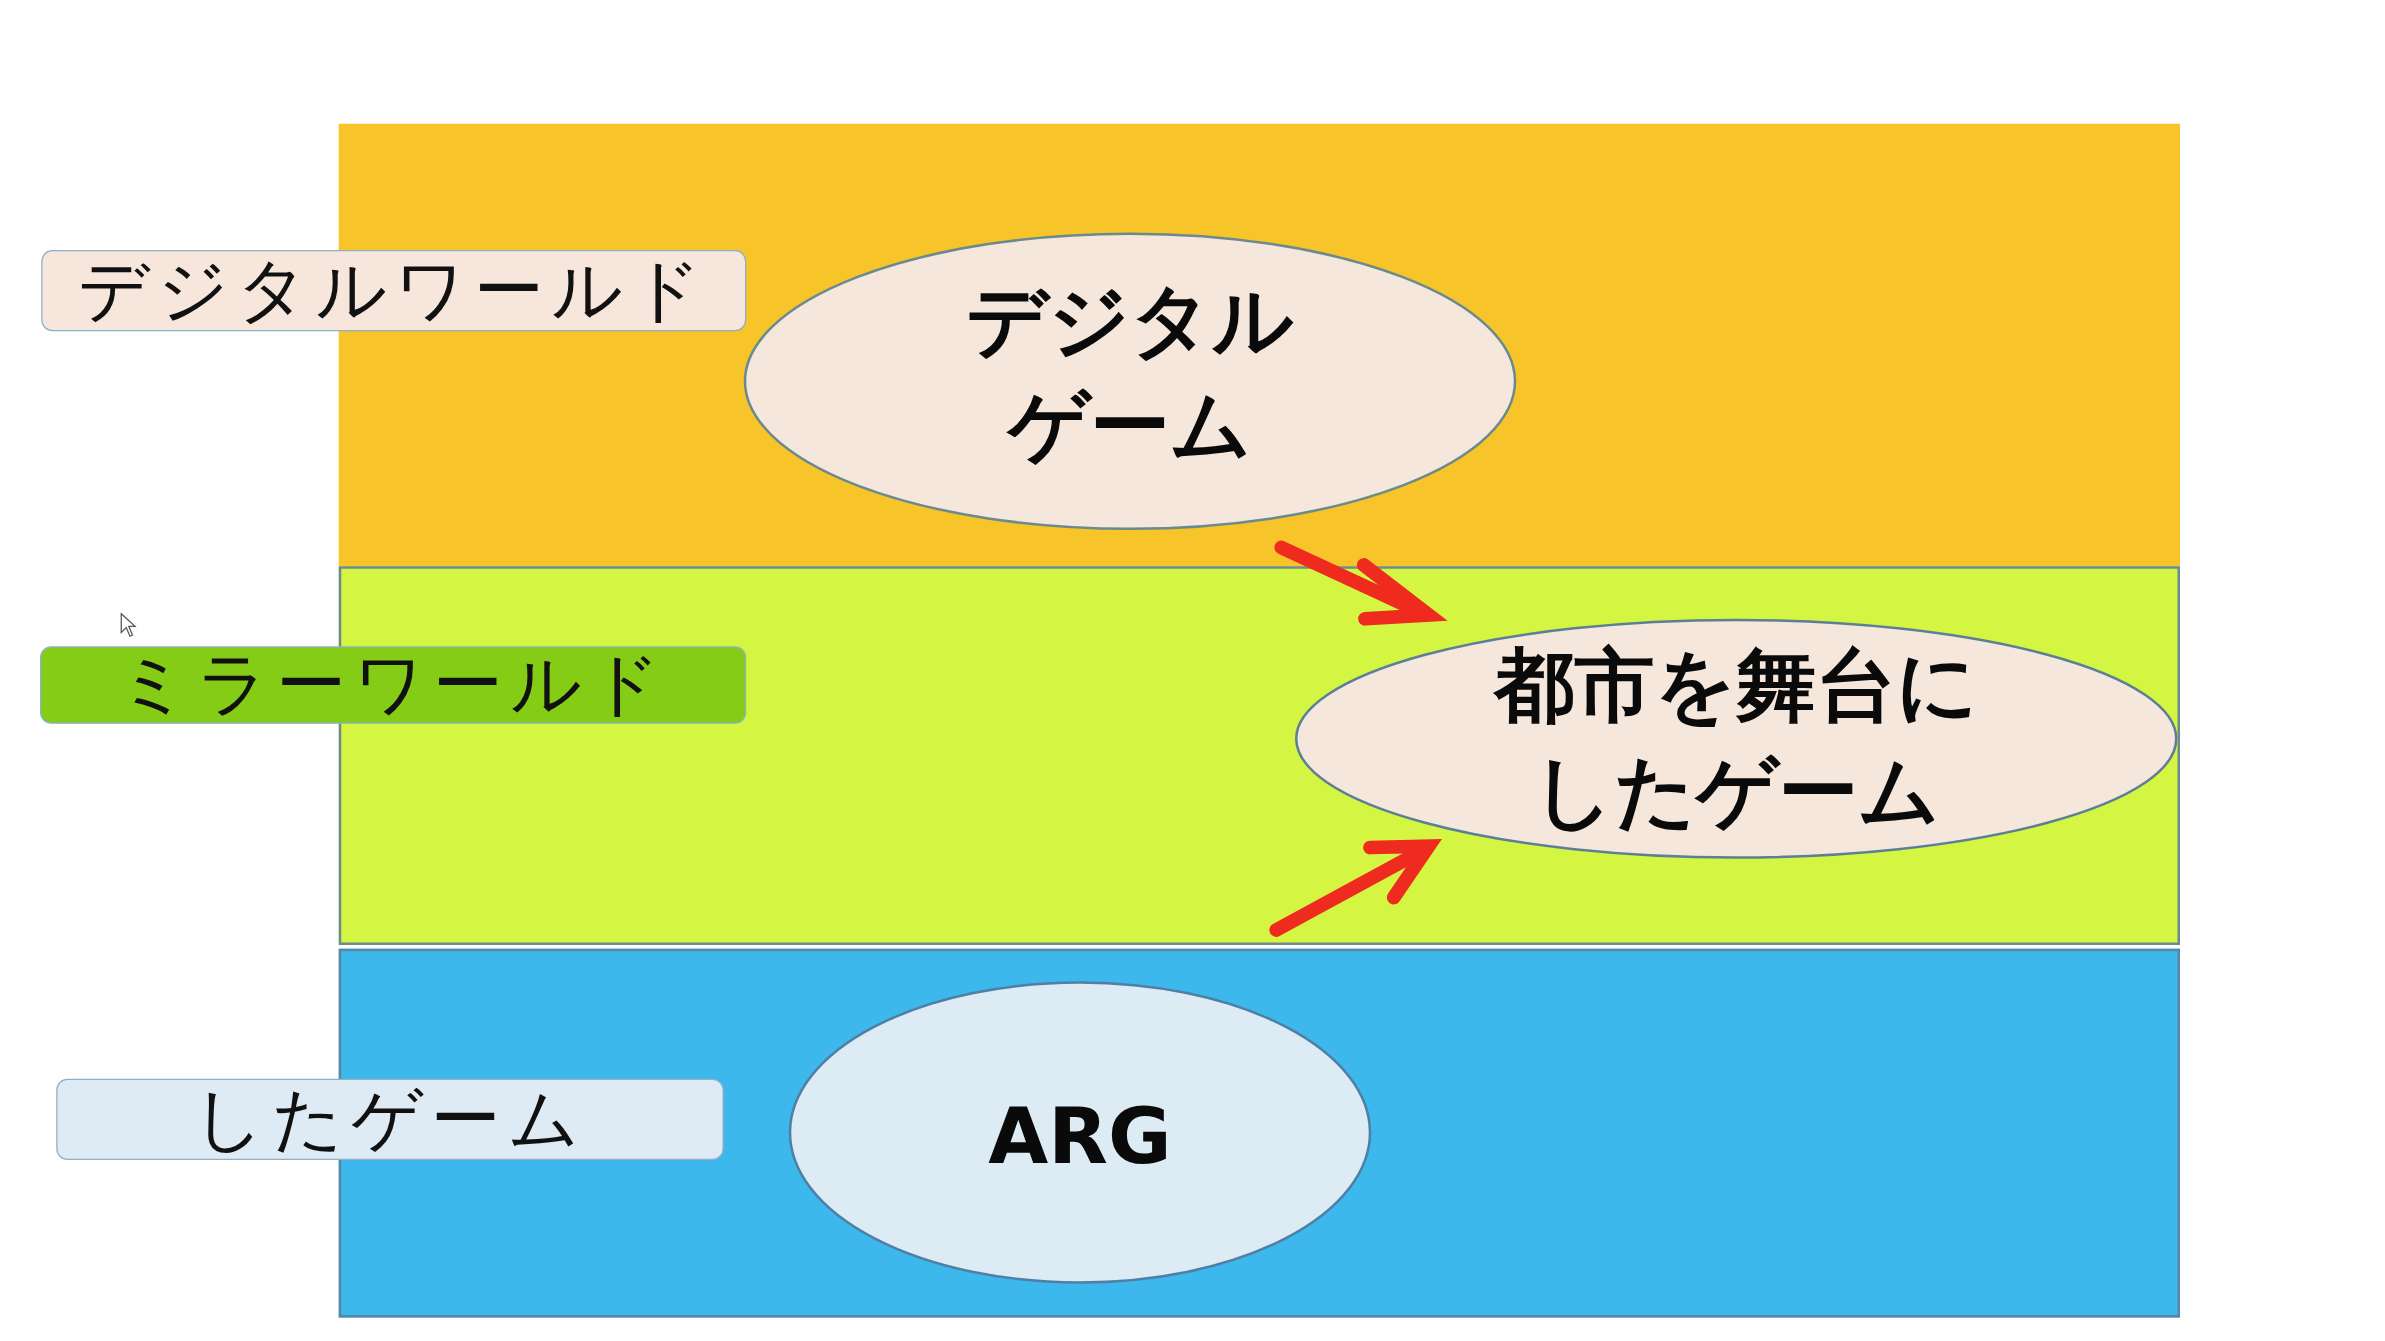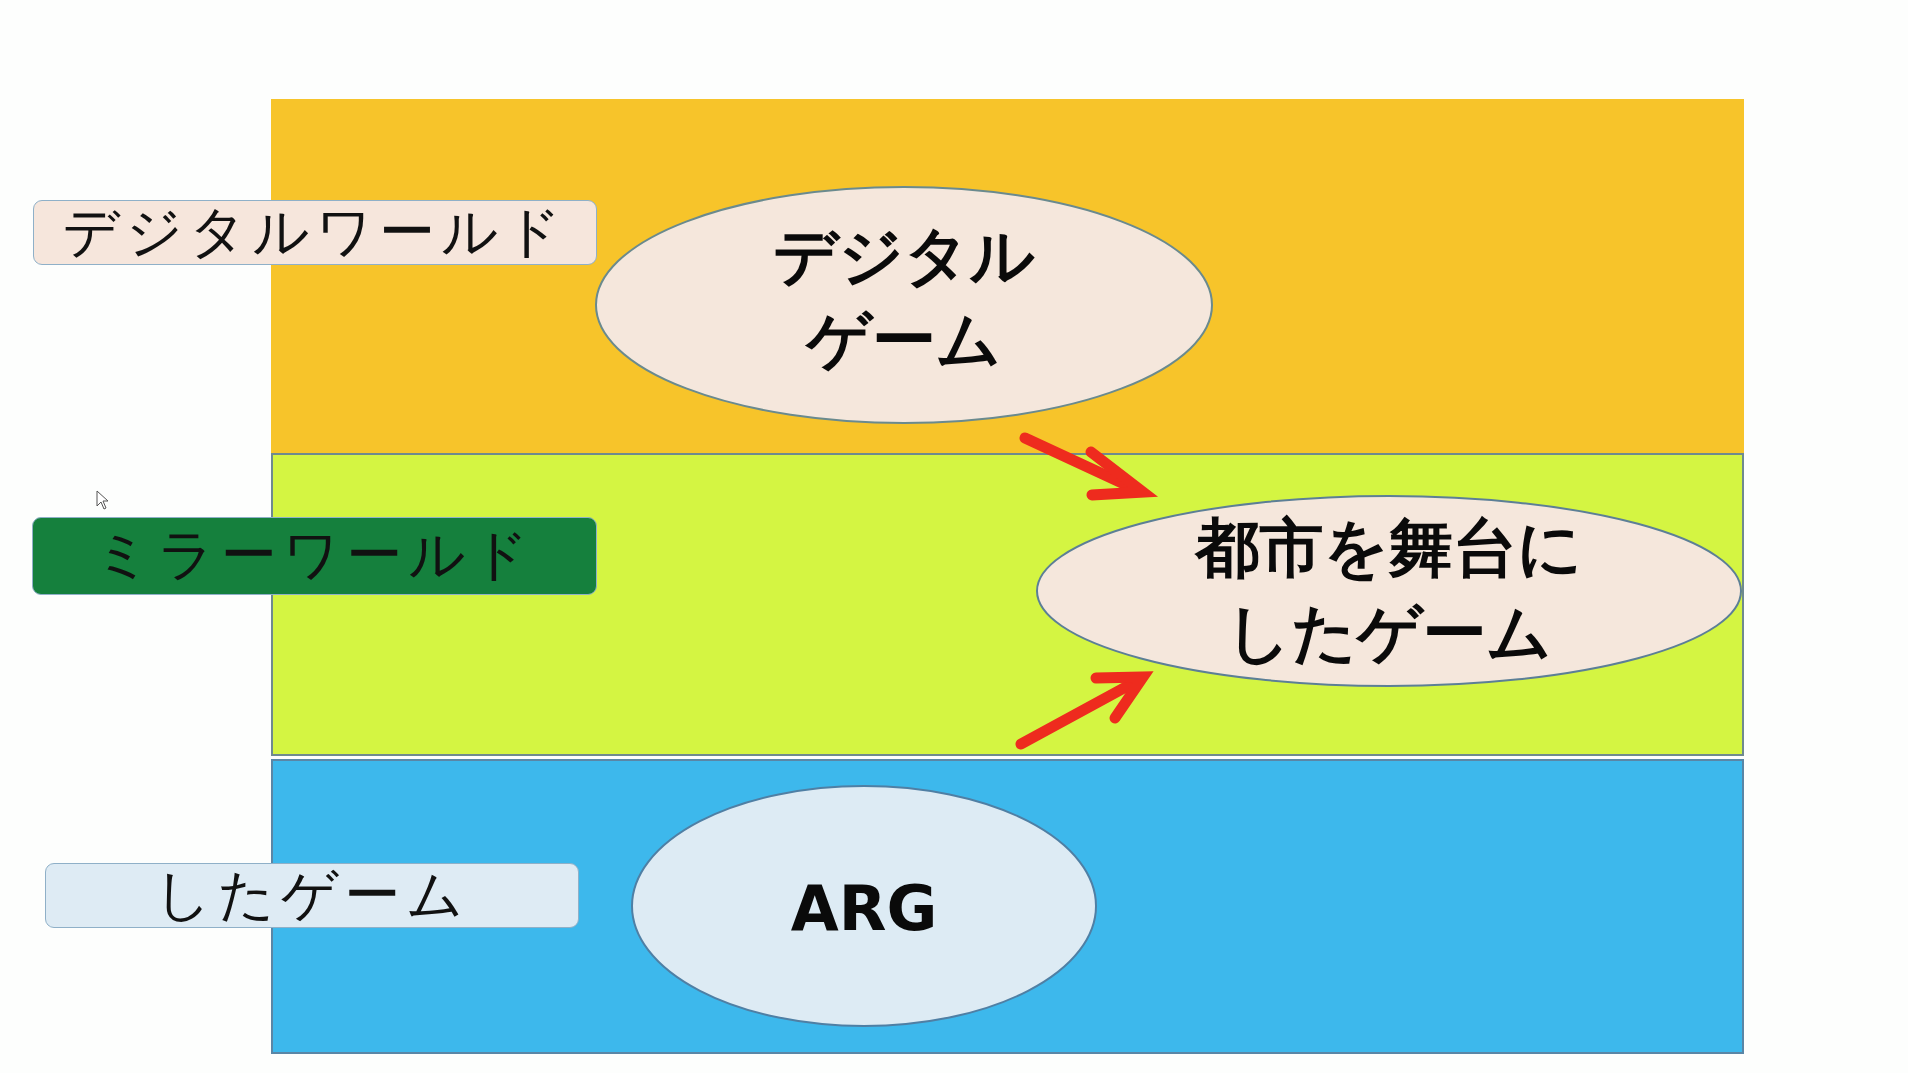--- a/index.html
+++ b/index.html
@@ -6,21 +6,21 @@
   body { width:1908px; height:1073px; background:#fdfefd; position:relative; overflow:hidden;
          font-family:"DejaVu Sans", sans-serif; }
   .band { position:absolute; left:271px; width:1473px; box-sizing:border-box; }
   #band-digital { top:99px; height:354px; background:#f7c42a; }
   #band-mirror { top:453px; height:303px; background:#d4f542; border:2px solid #6f8a8f; }
   #band-real { top:759px; height:295px; background:#3db8ec; border:2px solid #5a86a6; }
   .label { position:absolute; box-sizing:border-box; border:1.5px solid #8fb0c8; border-radius:9px;
            display:flex; align-items:center; justify-content:center; color:#111;
            font-size:56px; letter-spacing:6px; font-weight:300;text-align:center; }
   #label-digital { left:33px; top:200px; width:564px; height:65px; background:#f6e6dc; }
-  #label-mirror { left:32px; top:517px; width:565px; height:78px; background:#15803d; }
+  #label-mirror { left:32px; top:517px; width:565px; height:62px; background:#84cc16; }
   #label-real { left:45px; top:863px; width:534px; height:65px; background:#deebf4; }
   svg#diagram { position:absolute; left:0; top:0; }
   .ell-text { font-family:"DejaVu Sans", sans-serif; font-weight:bold; fill:#0a0a0a; text-anchor:middle; }
   .cursor { position:absolute; left:96px; top:490px; }
 </style>
 </head>
 <body>
 
 <div class="band" id="band-digital"></div>
 <div class="band" id="band-mirror"></div>

